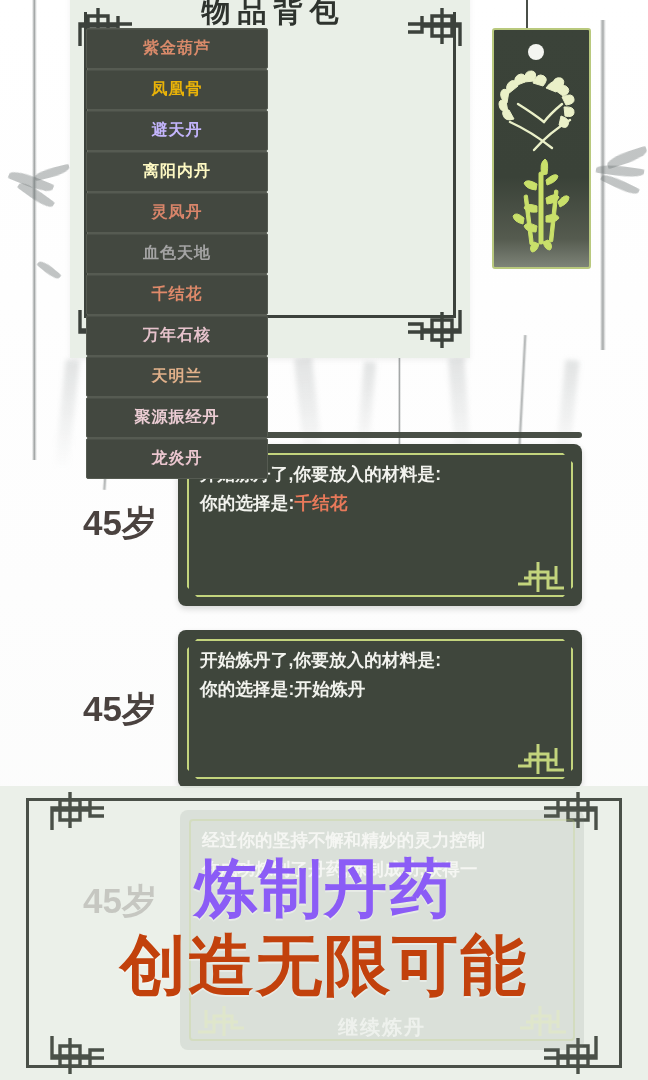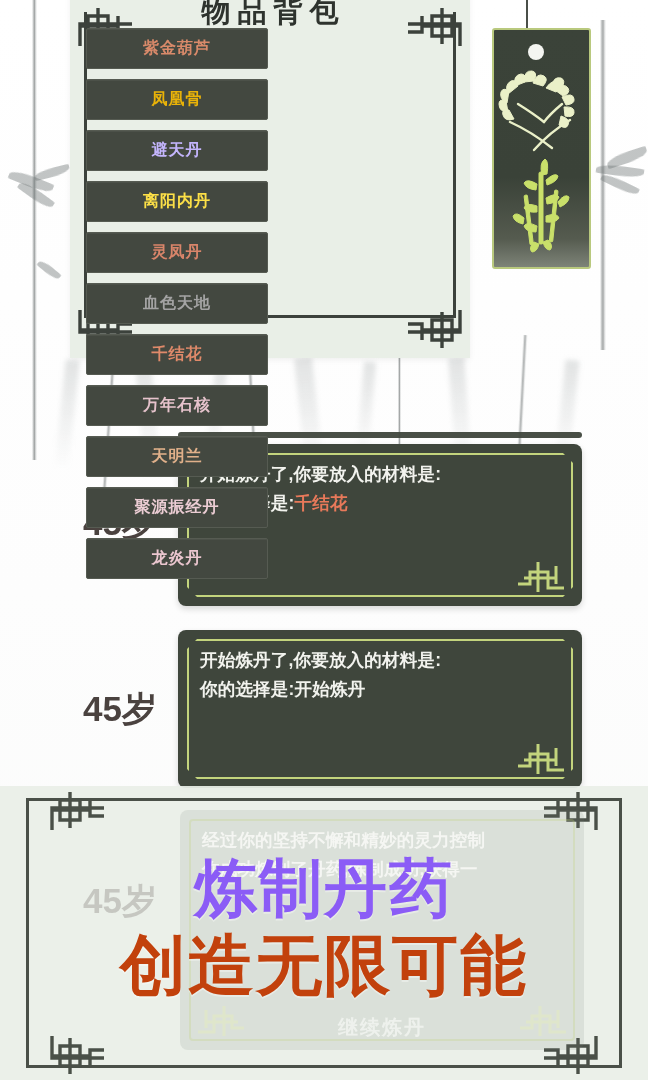--- a/index.html
+++ b/index.html
@@ -85,21 +85,21 @@
     text-indent: 7px;
     z-index: 4;
   }
   #item-grid {
     position: absolute;
     left: 16px;
     top: 42px;
     width: 368px;
     display: flex;
     flex-wrap: wrap;
-    gap: 10px 8px;
+    gap: 0 8px;
     z-index: 3;
   }
   .item-btn {
     width: 180px;
     height: 39px;
     background: #434840;
     border: 1px solid #565b52;
     border-radius: 2px;
     display: flex;
     align-items: center;
@@ -397,21 +397,21 @@
   <div id="item-grid">
     <div class="item-btn" style="color:#d98a6a">
         <span>紫金葫芦</span>
       </div>
     <div class="item-btn" style="color:#eab308">
         <span>凤凰骨</span>
       </div>
     <div class="item-btn" style="color:#c4b5fd">
         <span>避天丹</span>
       </div>
-    <div class="item-btn" style="color:#fde047">
+    <div class="item-btn" style="color:#fef9c3">
         <span>离阳内丹</span>
       </div>
     <div class="item-btn" style="color:#d9856a">
         <span>灵凤丹</span>
       </div>
     <div class="item-btn" style="color:#a3a3a3">
         <span>血色天地</span>
       </div>
     <div class="item-btn" style="color:#e08a6a">
         <span>千结花</span>

